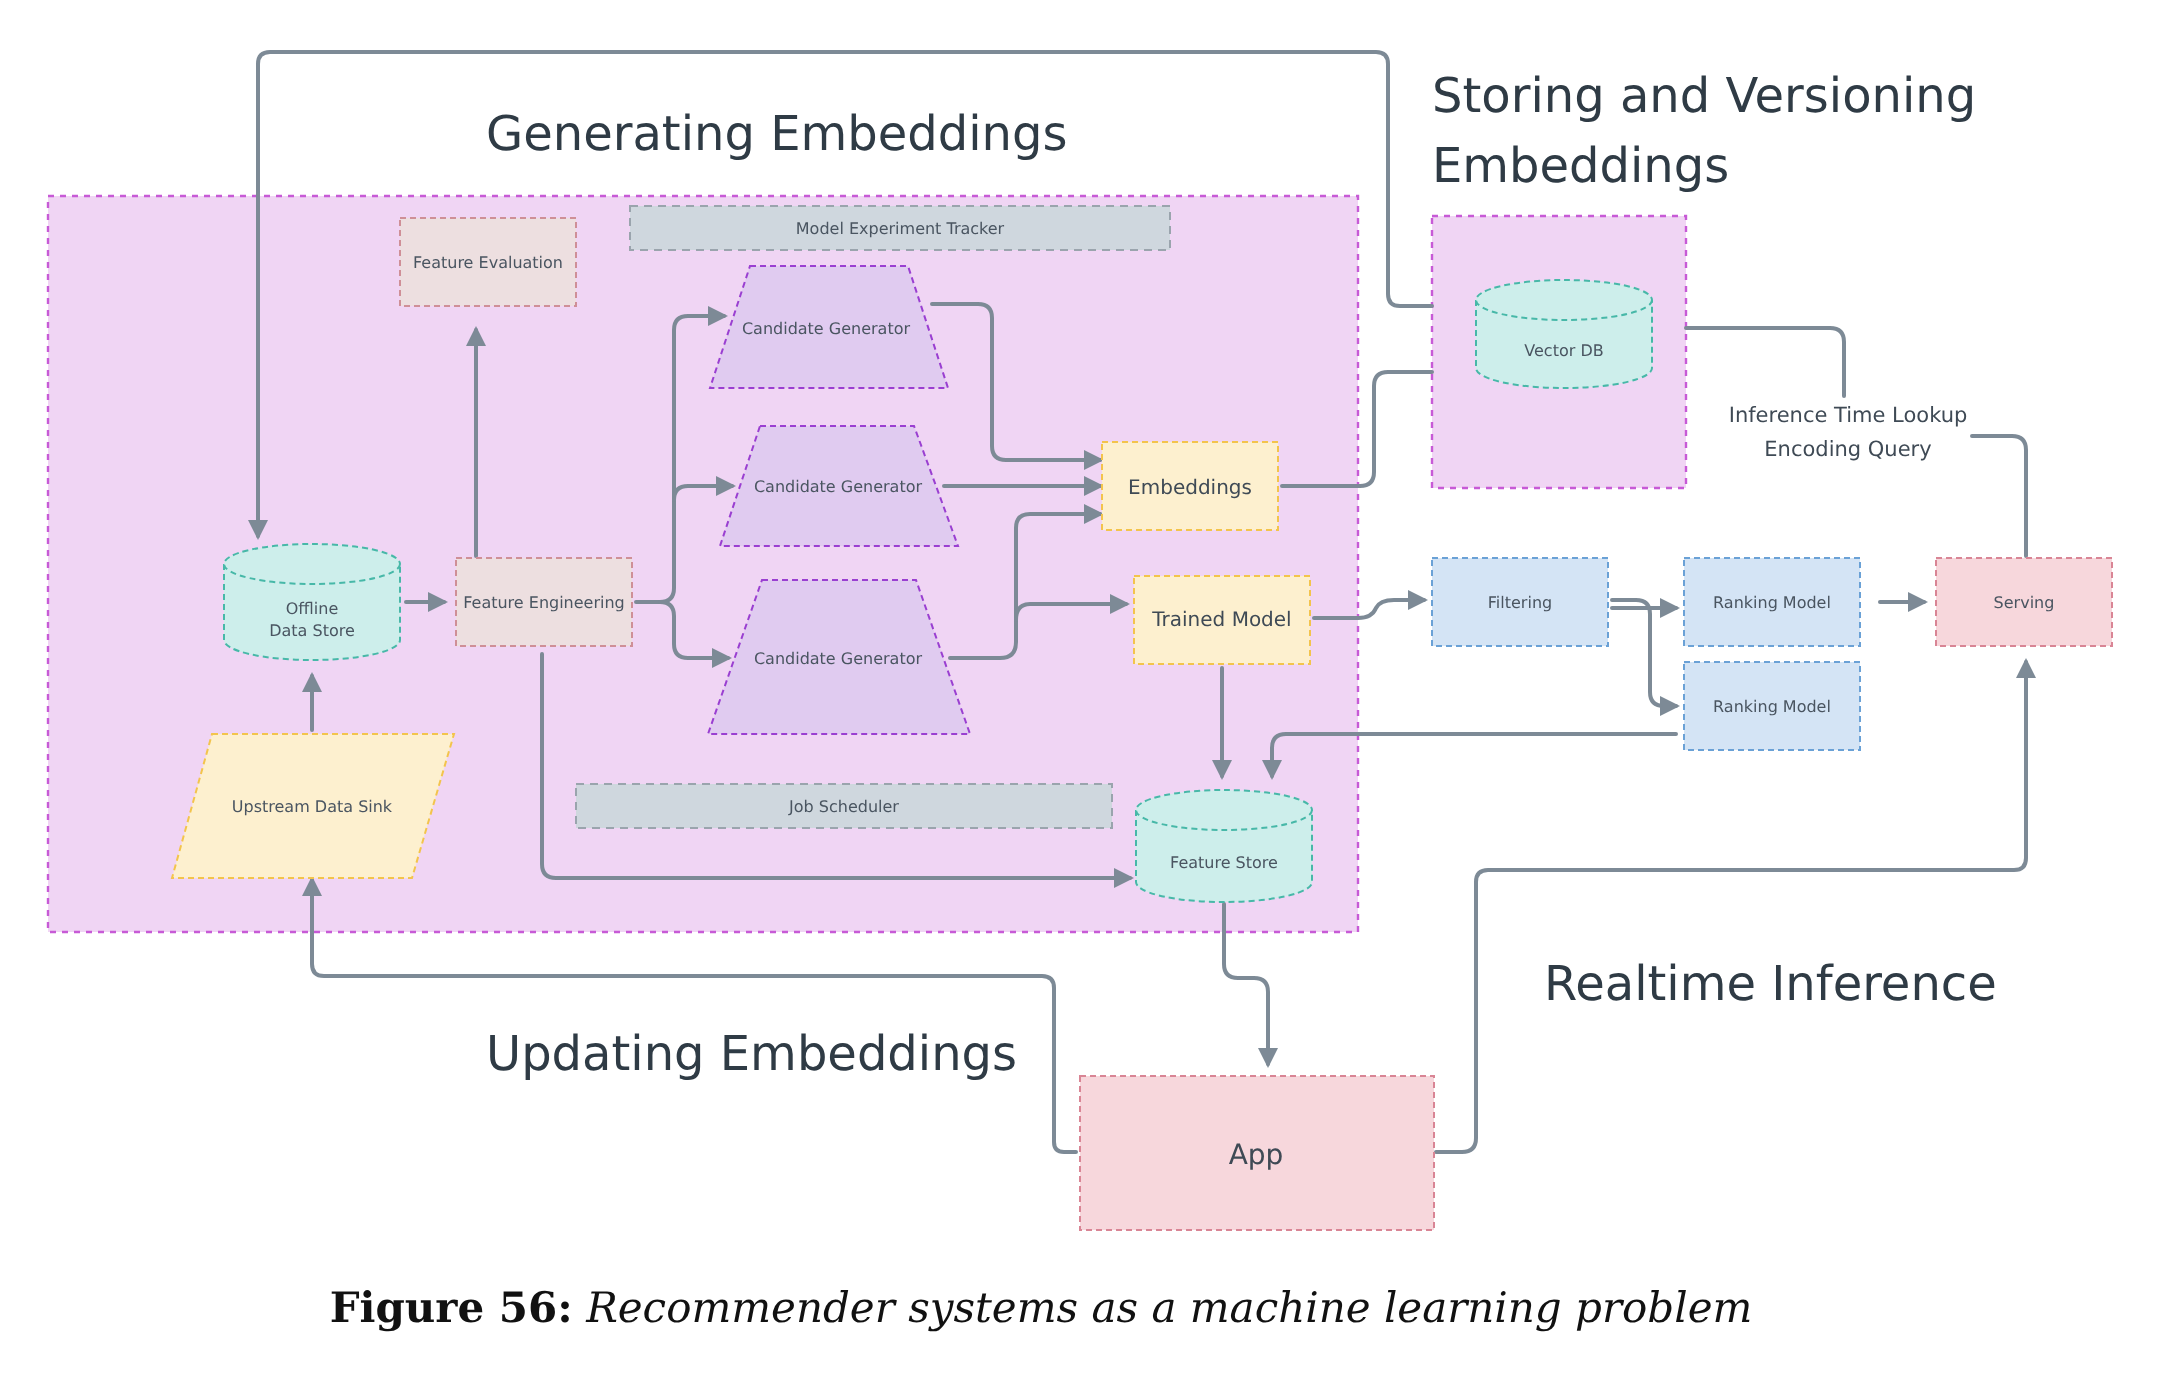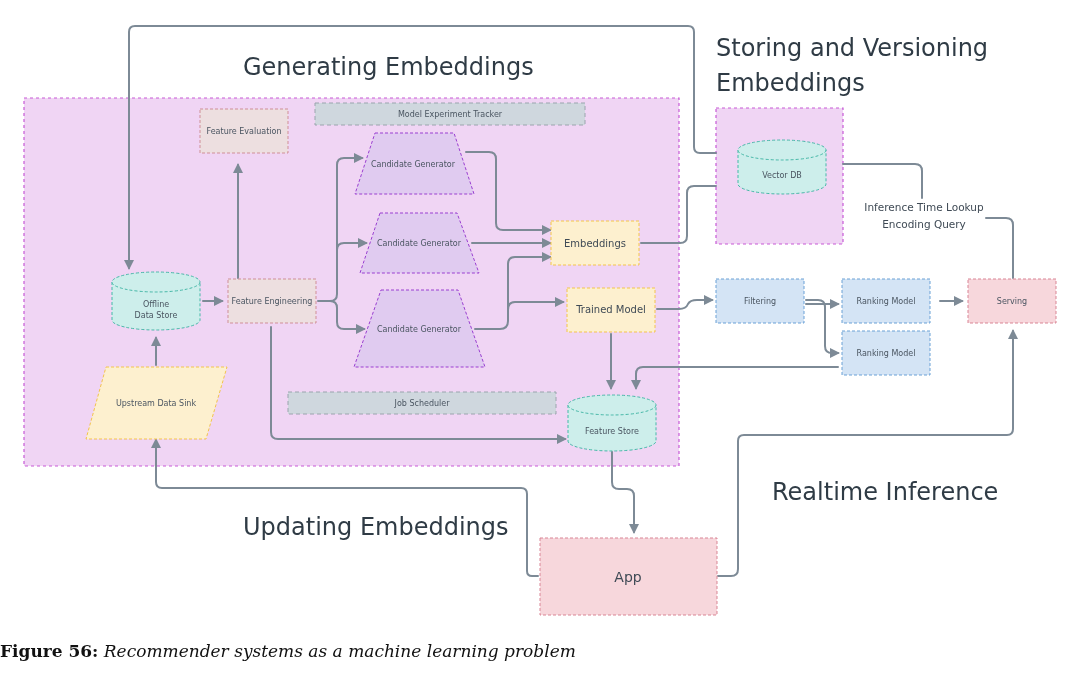--- a/index.html
+++ b/index.html
@@ -4,22 +4,22 @@
 <style>
   html, body { margin: 0; padding: 0; background: #ffffff; }
   body { width: 1080px; height: 690px; position: relative; overflow: hidden; }
   svg { position: absolute; left: 0; top: 0; }
   .section-title { font-family: "DejaVu Sans", sans-serif; fill: #2f3b45; font-size: 24px; }
   .node-label { font-family: "DejaVu Sans", sans-serif; fill: #4a5561; font-size: 8px; }
   .node-label-lg { font-family: "DejaVu Sans", sans-serif; fill: #3f4a55; font-size: 10px; }
   .node-label-xl { font-family: "DejaVu Sans", sans-serif; fill: #3f4a55; font-size: 14px; }
   .annot { font-family: "DejaVu Sans", sans-serif; fill: #3f4a55; font-size: 10.5px; }
   .edge { fill: none; stroke: #7d8a96; stroke-width: 2; stroke-linejoin: round; stroke-linecap: round; }
-  .caption { position: absolute; left: 0; width: 1041px; top: 641px; 
-             font-family: "DejaVu Serif", serif; font-size: 17px; color: #111; }
+  .caption { position: absolute; left: 0; width: 1041px; top: 641px; text-align: center;
+             font-family: "DejaVu Serif", serif; font-size: 21px; color: #111; }
   .caption b { font-weight: bold; }
   .caption i { font-style: italic; }
 </style>
 </head>
 <body>
 
 <svg width="1080" height="640" viewBox="0 0 1080 640">
   <defs>
     <marker id="arrow" viewBox="0 0 10 10" refX="8" refY="5" markerWidth="5" markerHeight="5" orient="auto-start-reverse">
       <path d="M0,0 L10,5 L0,10 z" fill="#7d8a96"></path>

